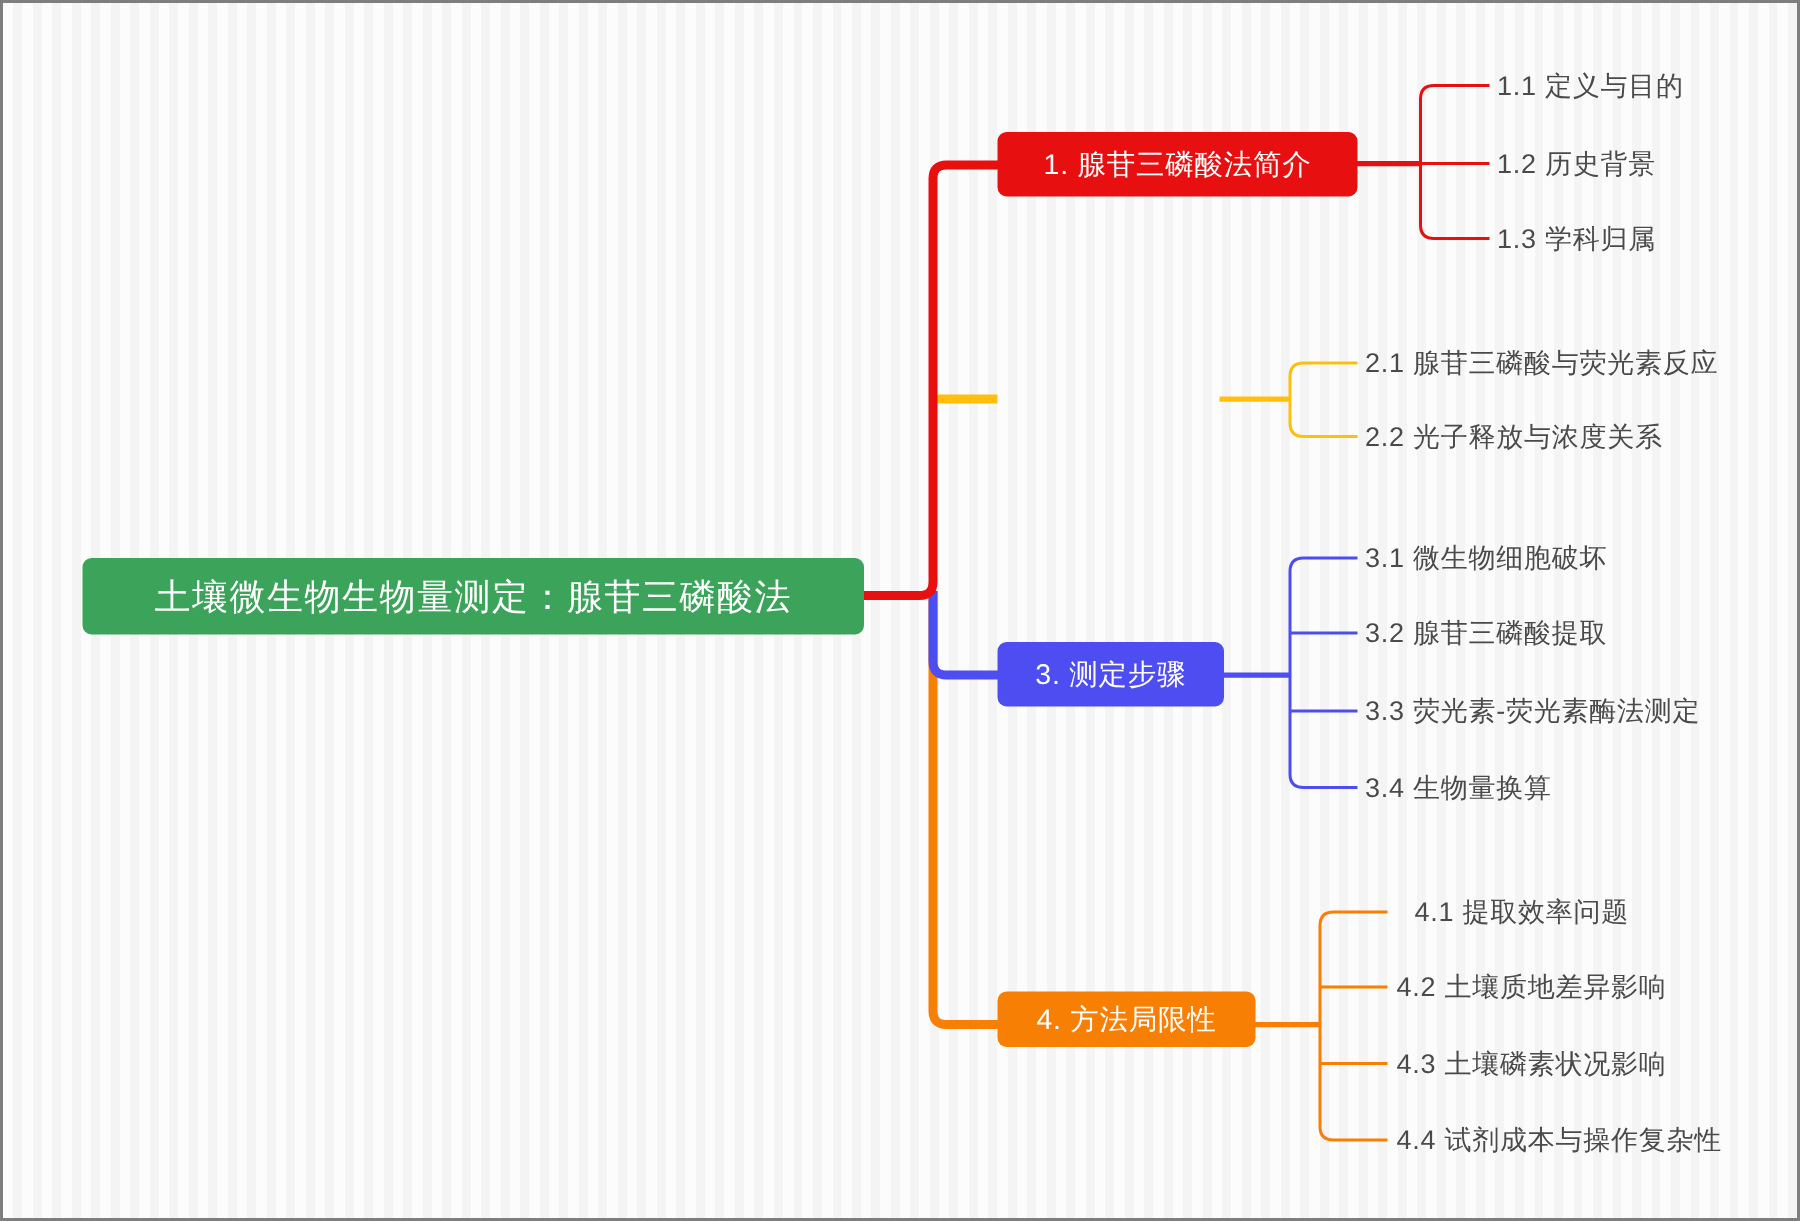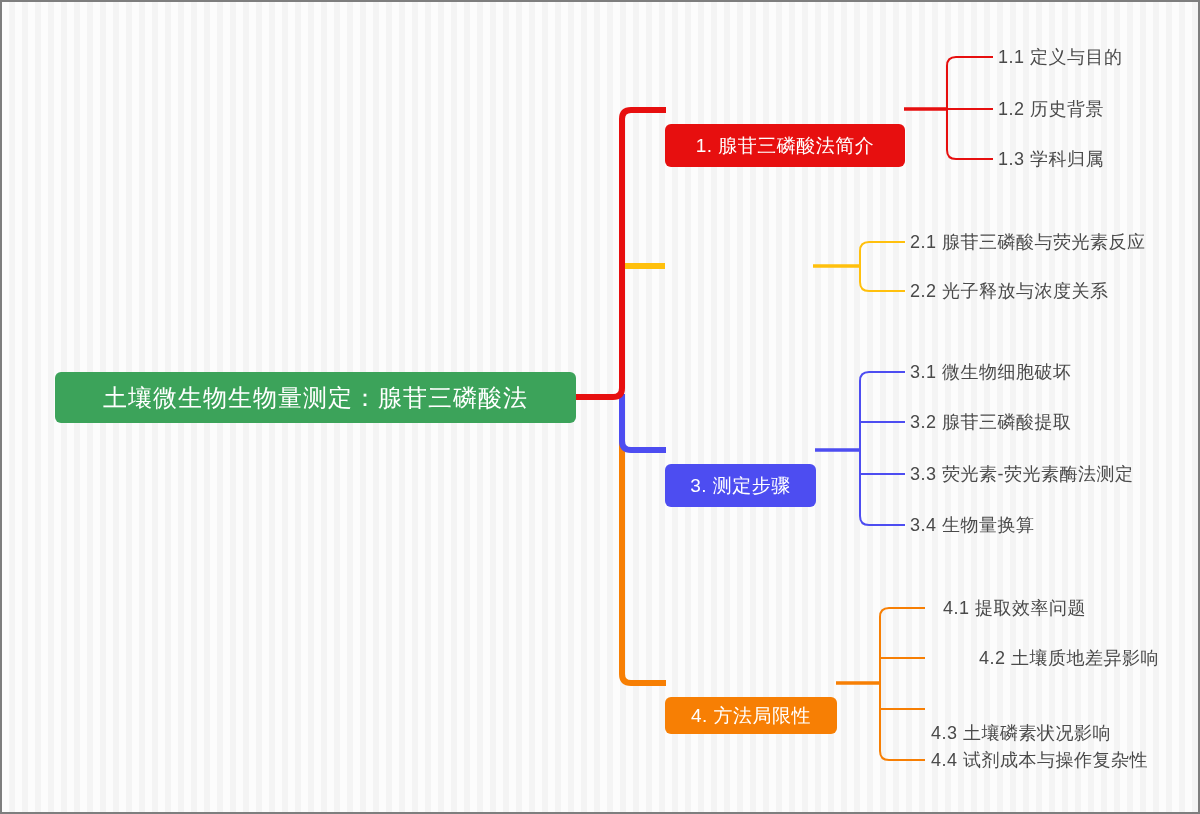--- a/index.html
+++ b/index.html
@@ -33,21 +33,21 @@
     border-radius: 6px;
     color: #ffffff;
     text-align: center;
     white-space: nowrap;
     display: flex;
     align-items: center;
     justify-content: center;
     letter-spacing: 0.5px;
   }
   .node.central { font-size: 24px; letter-spacing: 1px; }
-  .node.branch  { font-size: 19px; margin-top: 36px; }
+  .node.branch  { font-size: 19px; }
   .children-layer { position: absolute; left: 0; top: 0; }
   .child {
     position: absolute;
     transform: translateY(-50%);
     font-size: 18px;
     letter-spacing: 0.5px;
     white-space: nowrap;
   }
 </style>
 </head>
@@ -93,18 +93,18 @@
 
     <div class="child" style="left:908px; top:240px;">2.1 腺苷三磷酸与荧光素反应</div>
     <div class="child" style="left:908px; top:289px;">2.2 光子释放与浓度关系</div>
 
     <div class="child" style="left:908px; top:370px;">3.1 微生物细胞破坏</div>
     <div class="child" style="left:908px; top:420px;">3.2 腺苷三磷酸提取</div>
     <div class="child" style="left:908px; top:472px;">3.3 荧光素-荧光素酶法测定</div>
     <div class="child" style="left:908px; top:523px;">3.4 生物量换算</div>
 
     <div class="child" style="left:929px; top:606px;margin-left:12px;">4.1 提取效率问题</div>
-    <div class="child" style="left:929px; top:656px;margin-left:48px;">4.2 土壤质地差异影响</div>
-    <div class="child" style="left:929px; top:707px;margin-top:24px;">4.3 土壤磷素状况影响</div>
+    <div class="child" style="left:929px; top:656px;">4.2 土壤质地差异影响</div>
+    <div class="child" style="left:929px; top:707px;">4.3 土壤磷素状况影响</div>
     <div class="child" style="left:929px; top:758px;">4.4 试剂成本与操作复杂性</div>
   </div>
 
 </div>
 
 </body></html>

